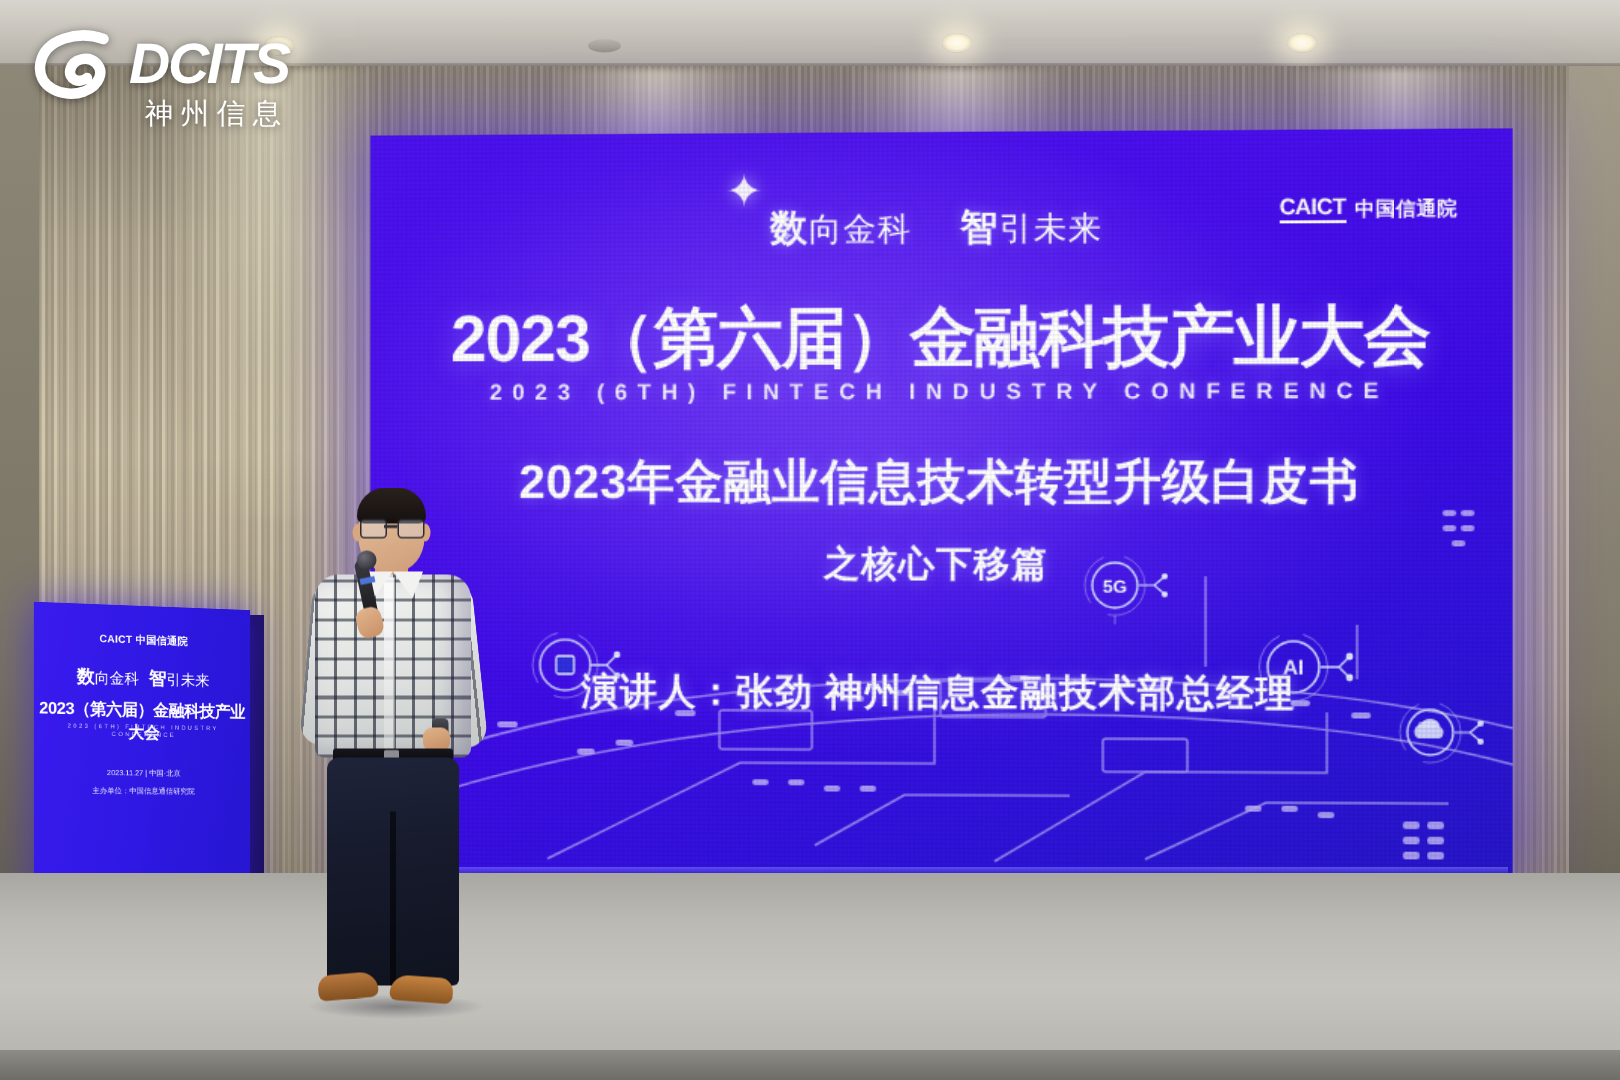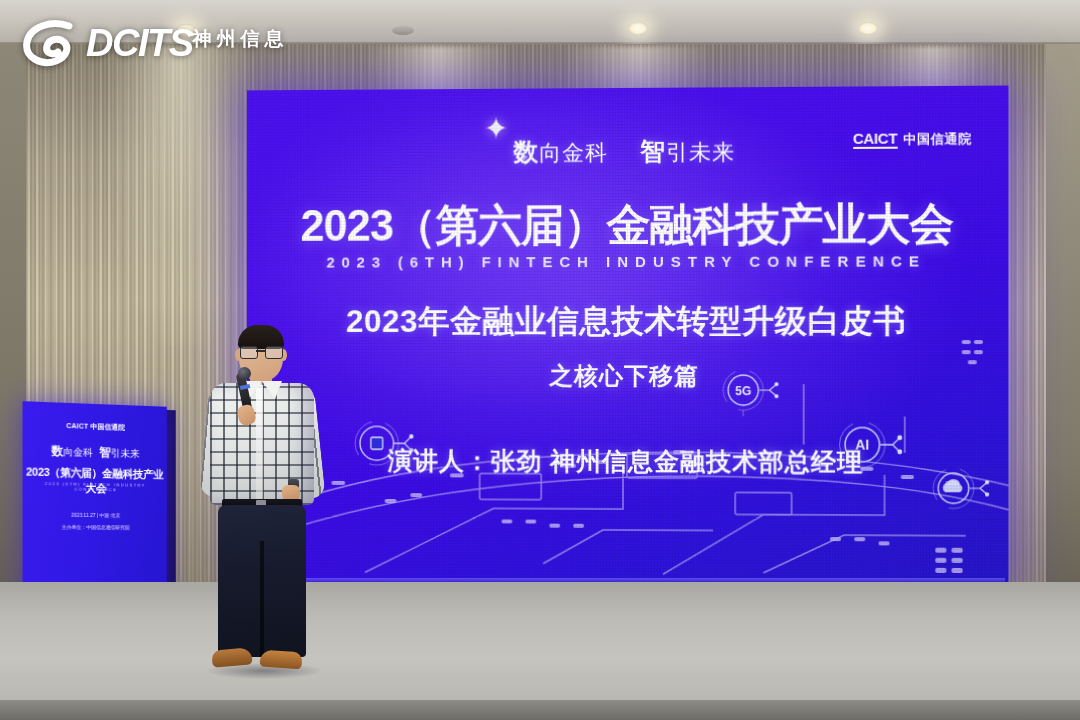--- a/index.html
+++ b/index.html
@@ -139,23 +139,23 @@
     background:linear-gradient(180deg,#b9793f,#82501f);transform:rotate(-5deg);}
   .p-shoe-r{position:absolute;left:64px;top:324px;width:42px;height:17px;border-radius:12px 9px 5px 5px;
     background:linear-gradient(180deg,#c5833f,#8a5522);transform:rotate(4deg);}
   .p-shadow{position:absolute;left:10px;top:336px;width:116px;height:16px;border-radius:50%;
     background:radial-gradient(ellipse,rgba(40,40,50,.42),rgba(0,0,0,0) 72%);}
 
   
   #watermark{position:absolute;left:22px;top:18px;display:flex;align-items:flex-start;gap:8px;
     filter:drop-shadow(0 1px 3px rgba(0,0,0,.45));}
   #wm-mark{width:56px;height:52px;}
-  #wm-text{display:flex;flex-direction:row;line-height:1;padding-top:6px;}
+  #wm-text{display:flex;flex-direction:column;line-height:1;padding-top:6px;align-items:flex-end;}
   #wm-en{color:#fff;font-size:38px;font-weight:900;letter-spacing:-1.5px;font-style:italic;}
-  #wm-cn{color:#fff;font-size:19px;font-weight:700;letter-spacing:5px;margin-top:5px;}
+  #wm-cn{color:#fff;font-size:19px;font-weight:400;letter-spacing:5px;margin-top:5px;}
 </style>
 </head>
 <body>
 
 <div id="stage">
 
   <div class="ceiling"></div>
   <div class="ceiling-edge"></div>
   <div class="downlight" style="left:176px;top:24px;"></div>
   <div class="vent" style="left:392px;top:26px;"></div>

